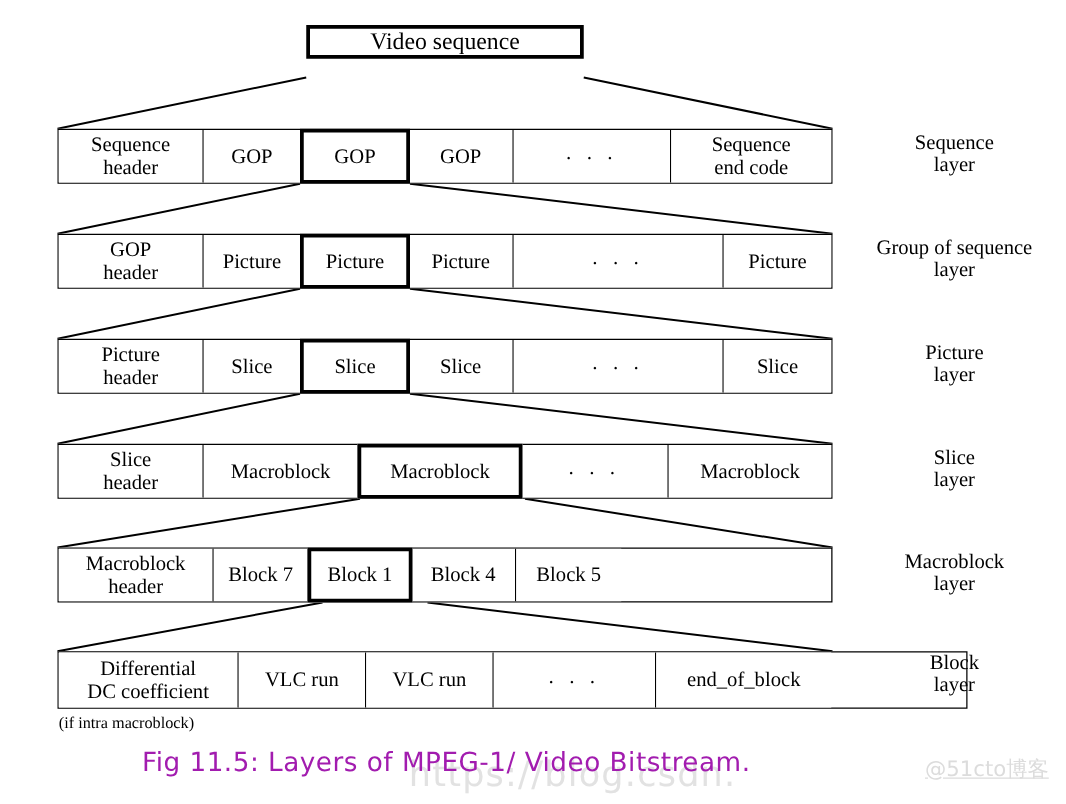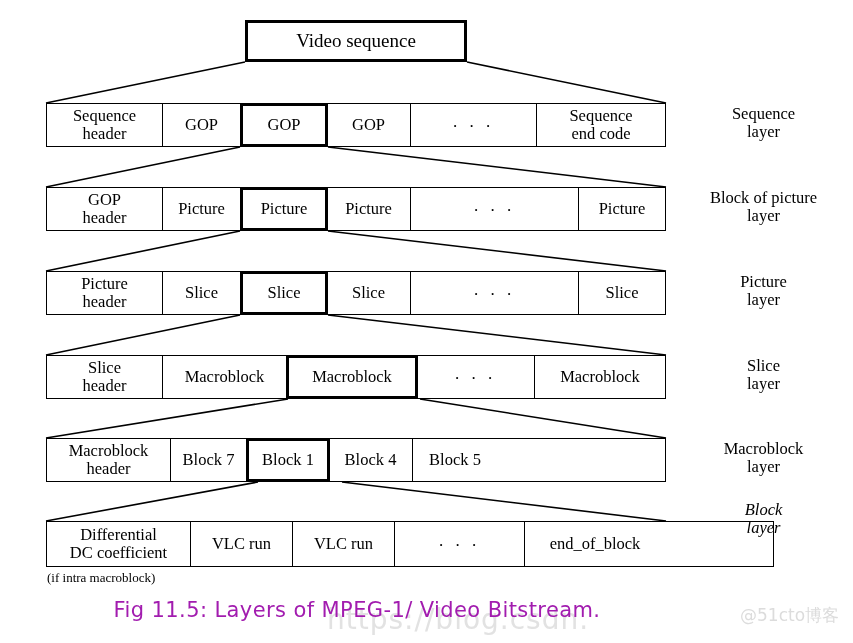--- a/index.html
+++ b/index.html
@@ -31,21 +31,21 @@
     height: 643px;
     pointer-events: none;
   }
 
   
   .top-box {
     position: absolute;
     left: 245px;
     top: 20px;
     width: 222px;
-    height: 42px;
+    height: 27px;
     border: 3px solid #000;
     background: #fff;
     box-sizing: border-box;
     display: flex;
     align-items: center;
     justify-content: center;
     font-size: 19px;
     z-index: 3;
   }
 
@@ -102,21 +102,21 @@
     line-height: 1.12;
     width: 175px;
     left: 676px;
     z-index: 2;
   }
   #label-sequence   { top: 105px; }
   #label-gop        { top: 189px; }
   #label-picture    { top: 273px; }
   #label-slice      { top: 357px; }
   #label-macroblock { top: 440px; }
-  #label-block      { top: 501px; font-style: italic; }
+  #label-block      { top: 521px; }
 
   
   #footnote {
     position: absolute;
     left: 47px;
     top: 570px;
     font-size: 13px;
     z-index: 2;
   }
 
@@ -149,20 +149,21 @@
   }
   #watermark-brand {
     position: absolute;
     left: 740px;
     top: 604px;
     font-family: "DejaVu Sans", "Liberation Sans", sans-serif;
     font-size: 17px;
     color: #dcdcdc;
     white-space: nowrap;
     z-index: 3;
+    text-decoration: underline;
   }
 </style>
 </head>
 <body>
 
 <div id="diagram-root">
 
   <svg id="connectors" viewBox="0 0 853 643" width="853" height="643">
       <g>
         <line x1="245" y1="62" x2="46" y2="103" stroke="#000000" stroke-width="1.6"></line>
@@ -379,21 +380,21 @@
           </div>
         </div>
       </div>
     </div>
   <div id="labels-container">
       <div class="layer-label" id="label-sequence">
         <div>Sequence</div>
         <div>layer</div>
       </div>
       <div class="layer-label" id="label-gop">
-        <div>Block of picture</div>
+        <div>Group of sequence</div>
         <div>layer</div>
       </div>
       <div class="layer-label" id="label-picture">
         <div>Picture</div>
         <div>layer</div>
       </div>
       <div class="layer-label" id="label-slice">
         <div>Slice</div>
         <div>layer</div>
       </div>

